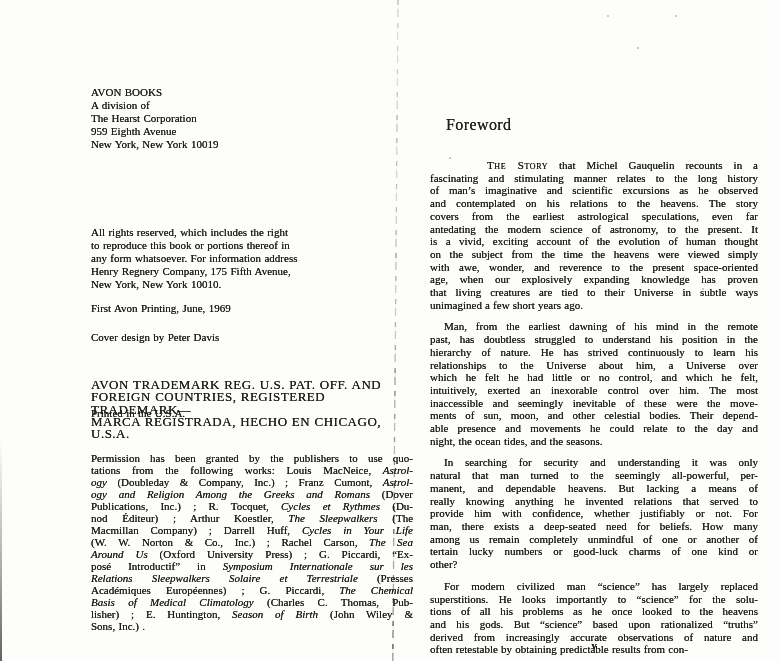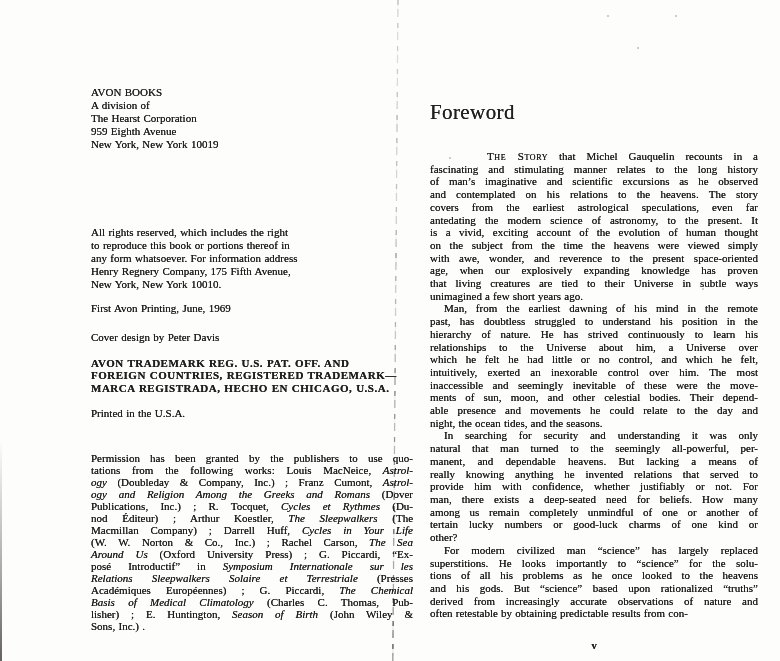--- a/index.html
+++ b/index.html
@@ -32,33 +32,33 @@
   .page{position:absolute;top:0;text-shadow:0 0 .35px currentColor;}
   .page.left{left:43px;width:322px;height:661px;margin-left:48px;}
   .page.right{left:430px;width:328px;height:661px;}
 
   .blk{position:absolute;left:0;width:100%;font-size:11px;line-height:13px;word-spacing:.6px;}
   .b-publisher{top:86px;}
   .b-copyright{top:167px;}
   .b-rights{top:226px;}
   .b-printing{top:302px;}
   .b-cover{top:331px;}
-  .b-trademark{top:357px;font-size:11px;line-height:12.3px;font-weight:bold;letter-spacing:.5px;}
+  .b-trademark{top:379px;font-size:13px;line-height:12.3px;font-weight:normal;letter-spacing:.5px;}
   .b-printed{top:407px;}
   .b-permission{top:452px;line-height:12px;}
 
   .just .tline{text-align:justify;text-align-last:justify;}
   .just .tline.last{text-align-last:left;}
 
   .foreword-heading{
-    position:absolute;top:100px;left:0;margin:0;
-    font-size:21px;font-weight:normal;letter-spacing:.4px;
+    position:absolute;top:100px;left:0;margin:16px;
+    font-size:16px;font-weight:normal;letter-spacing:.4px;
   }
   .paras{position:absolute;top:150px;left:0;width:100%;font-size:11px;line-height:12.7px;word-spacing:.4px;}
-  .para .tline:first-child{text-indent:14px;}
+  .para .tline:first-child{text-indent:14px;margin-top:9px;}
   .para.first-para .tline:first-child{text-indent:57px;}
 
   .it{font-style:italic;}
   .sc{font-variant:small-caps;letter-spacing:.6px;}
 
   .pageno{
     position:absolute;top:640px;left:0;width:100%;
     text-align:center;font-size:10.5px;font-weight:bold;
   }
 </style>

